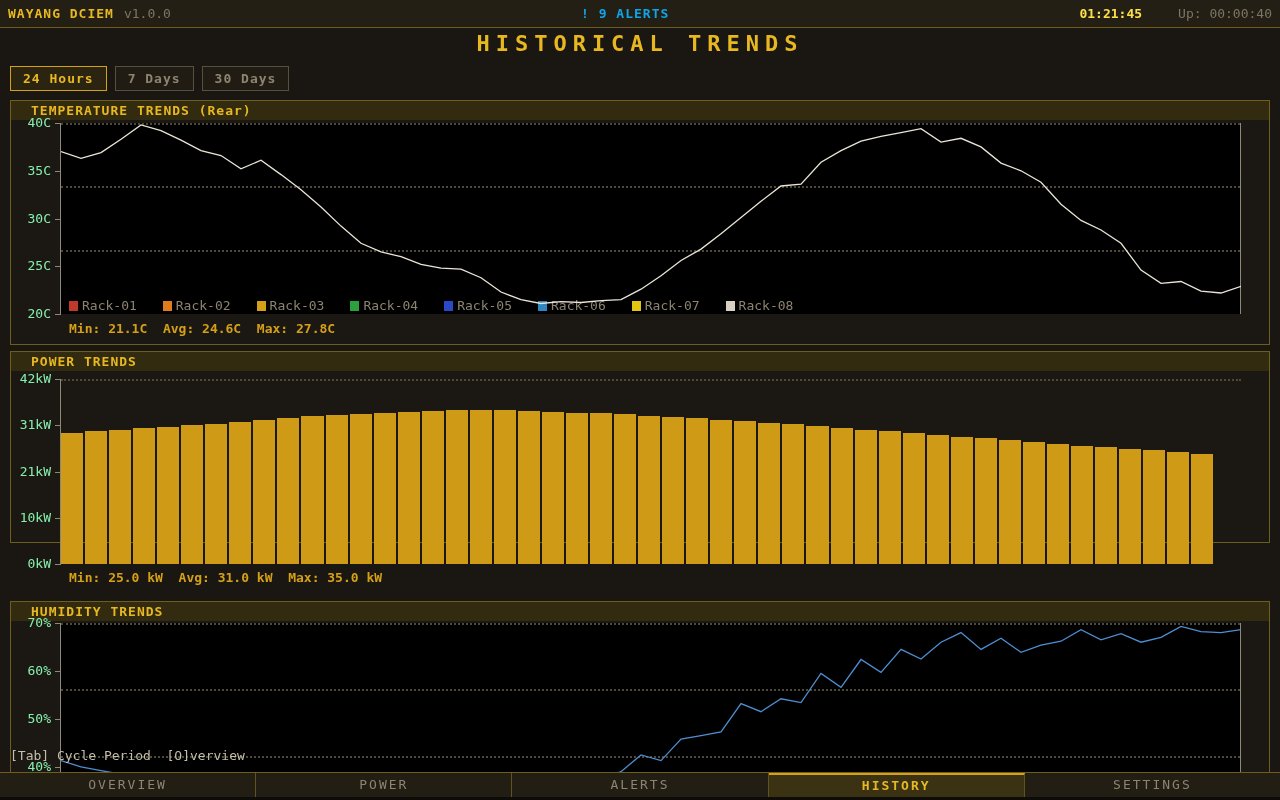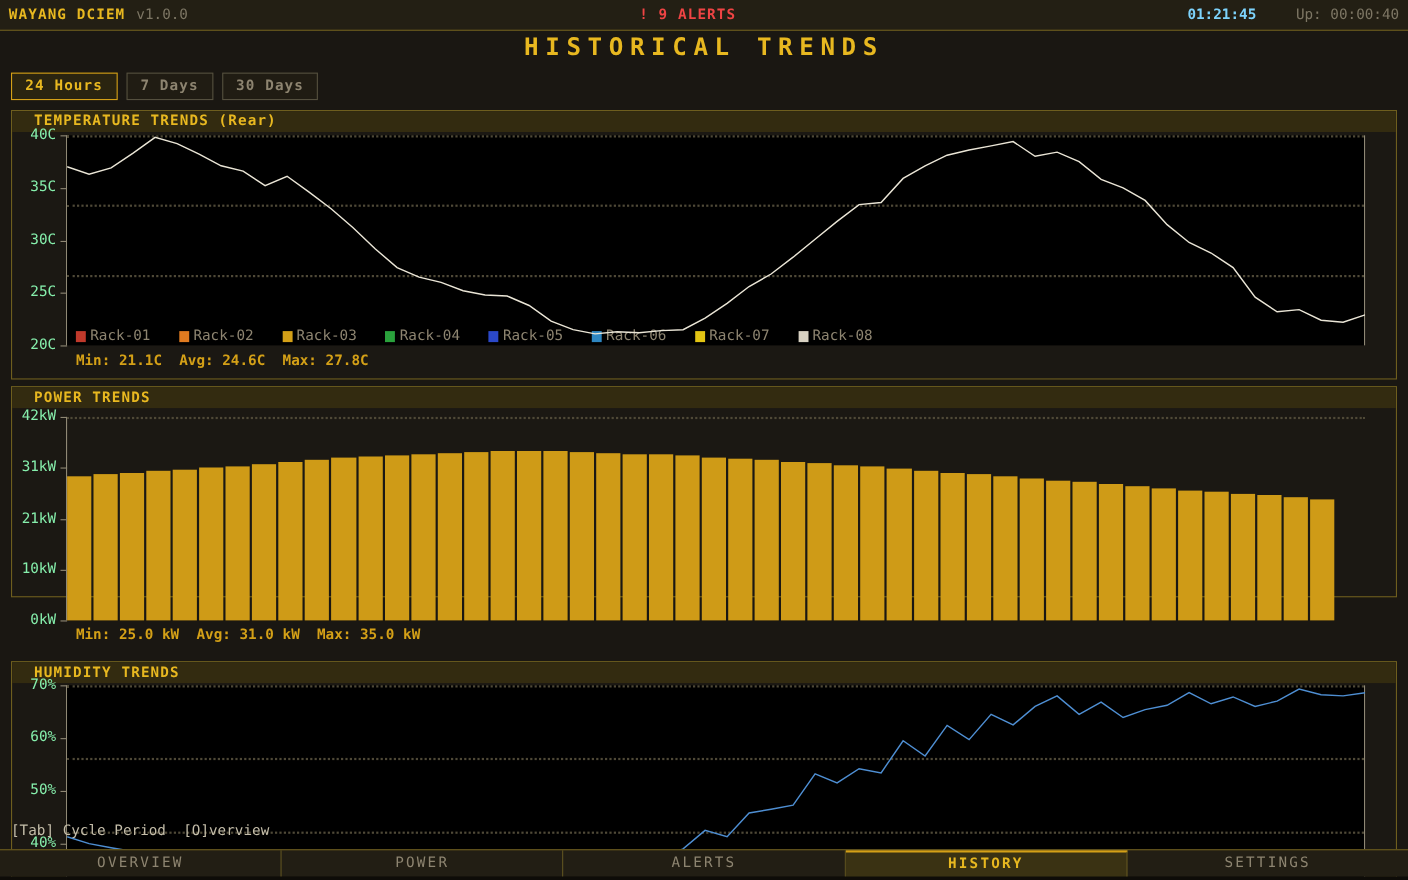--- a/index.html
+++ b/index.html
@@ -13,22 +13,22 @@
   
   .topbar {
     position:absolute; top:0; left:0; right:0; height:28px;
     background:#231f14; border-bottom:1px solid #6e5e1e;
     display:flex; align-items:center; justify-content:space-between;
     padding:0 8px; font-size:13px;
   }
   .tb-left, .tb-right { display:flex; align-items:center; gap:10px; }
   .app-name { color:#e8b820; font-weight:bold; letter-spacing:1px; }
   .version { color:#7d7664; }
-  .alerts { color:#ef4444; font-weight:bold; letter-spacing:1px;text-align:right; }
-  .clock { color:#7dd3fc; font-weight:bold; }
+  .alerts { color:#0ea5e9; font-weight:bold; letter-spacing:1px;text-align:right; }
+  .clock { color:#fde047; font-weight:bold; }
   .uptime { color:#7d7664;margin-left:26px; }
   
   .page-title {
     position:absolute; top:31px; left:0; right:0; text-align:center;
     color:#e8b820; font-size:22px; font-weight:bold; letter-spacing:6px;
   }
   
   .period-tabs { position:absolute; top:66px; left:10px; display:flex; gap:8px; }
   .ptab {
     font-family:inherit; font-size:13px; padding:4px 12px;

